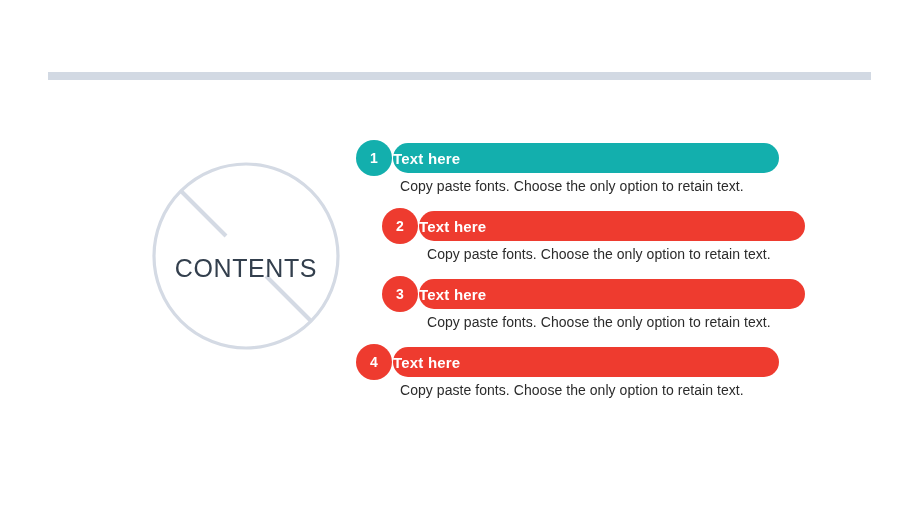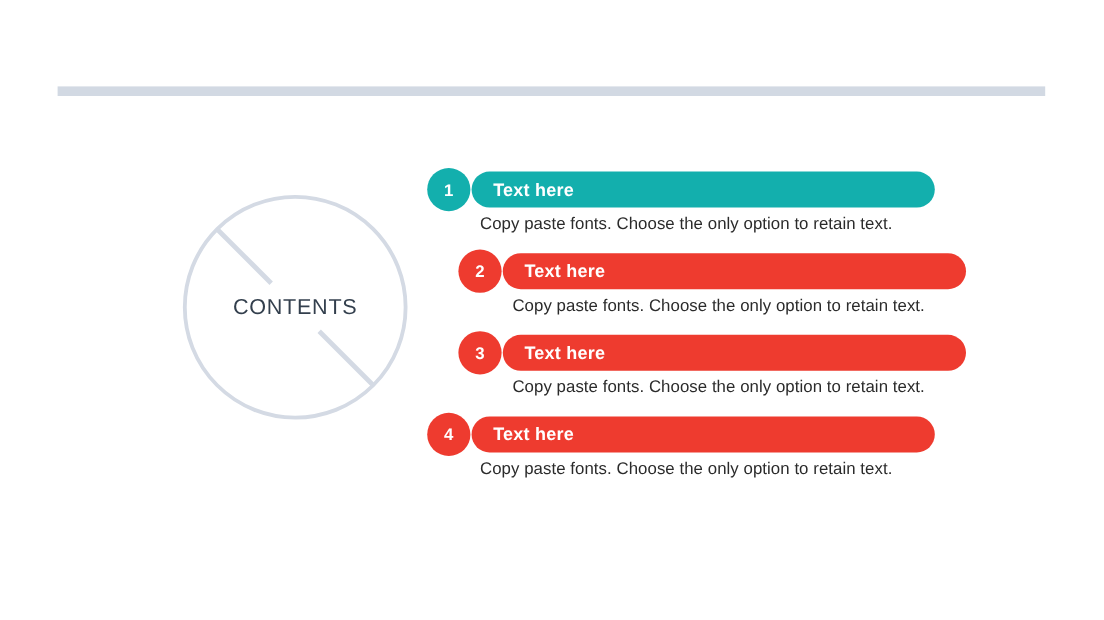--- a/index.html
+++ b/index.html
@@ -44,27 +44,27 @@
     height: 190px;
   }
   .emblem svg {
     display: block;
     width: 190px;
     height: 190px;
   }
   .emblem-label {
     position: absolute;
     left: 0;
-    top: 0;
+    top: 12px;
     width: 190px;
     height: 190px;
     display: flex;
     align-items: center;
     justify-content: center;
-    font-size: 18px;
+    font-size: 25px;
     letter-spacing: 0.6px;
     color: #333f4d;
     font-weight: 400;
     white-space: nowrap;
   }
 
   
   .rows {
     position: absolute;
     left: 0;
@@ -102,21 +102,20 @@
     border-radius: 15px;
     display: flex;
     align-items: center;
     z-index: 1;
   }
 
   .pill-label {
     color: #ffffff;
     font-size: 15px;
     font-weight: bold;
-    margin-left: 18px;
     letter-spacing: 0.2px;
     white-space: nowrap;
   }
 
   .desc {
     position: absolute;
     top: 38px;
     font-size: 14px;
     color: #2b2b2b;
     white-space: nowrap;

